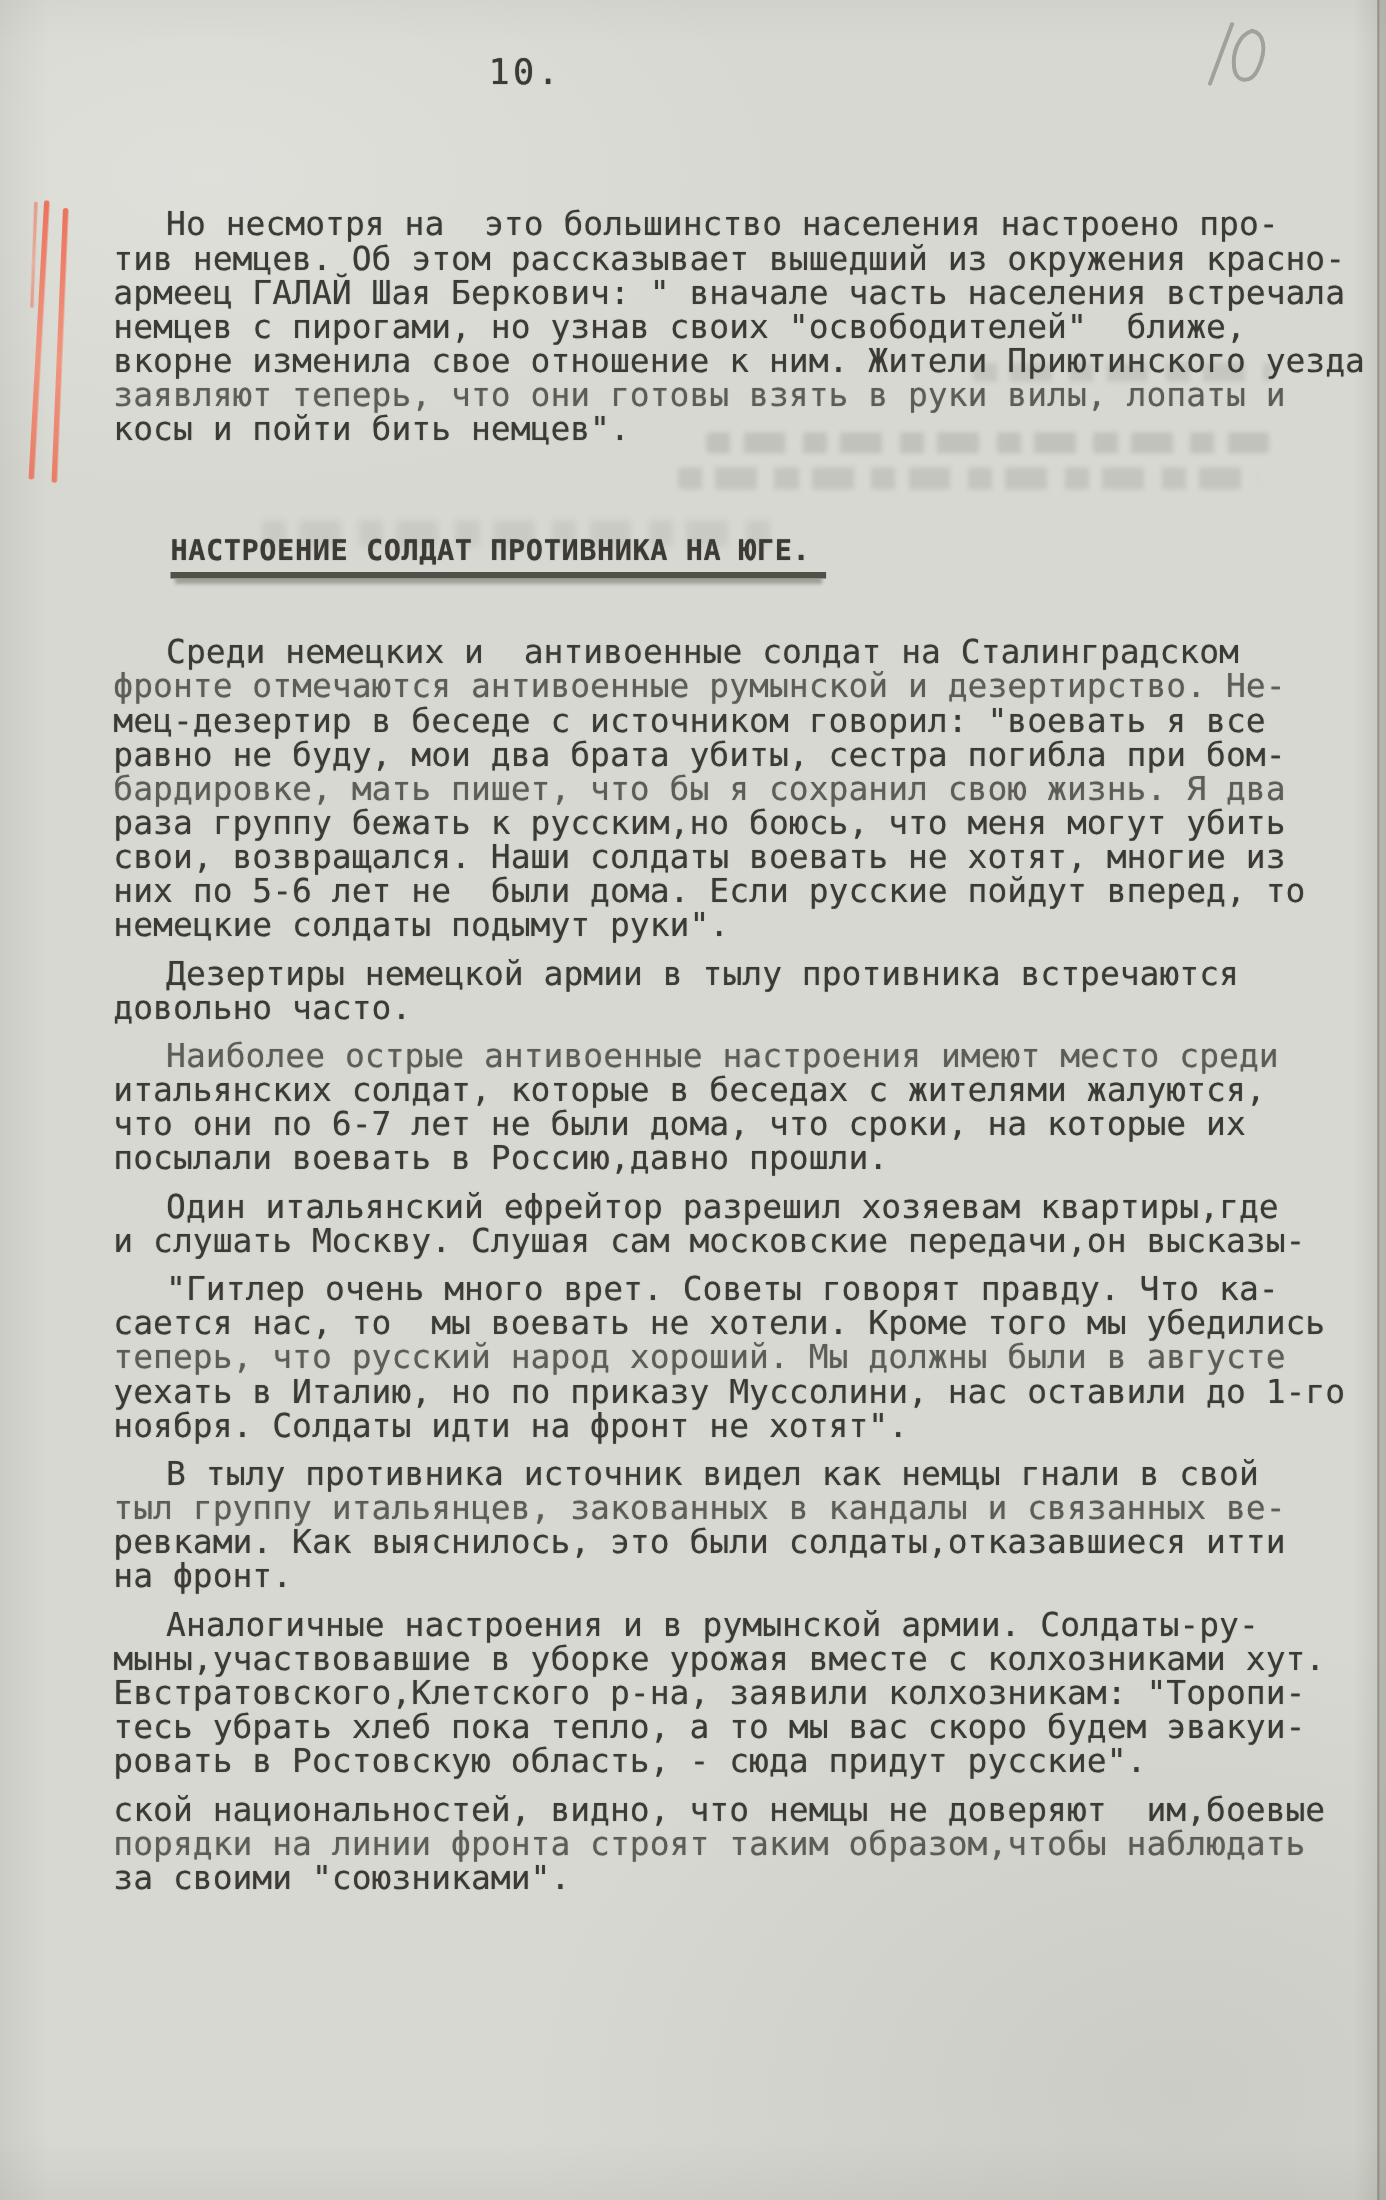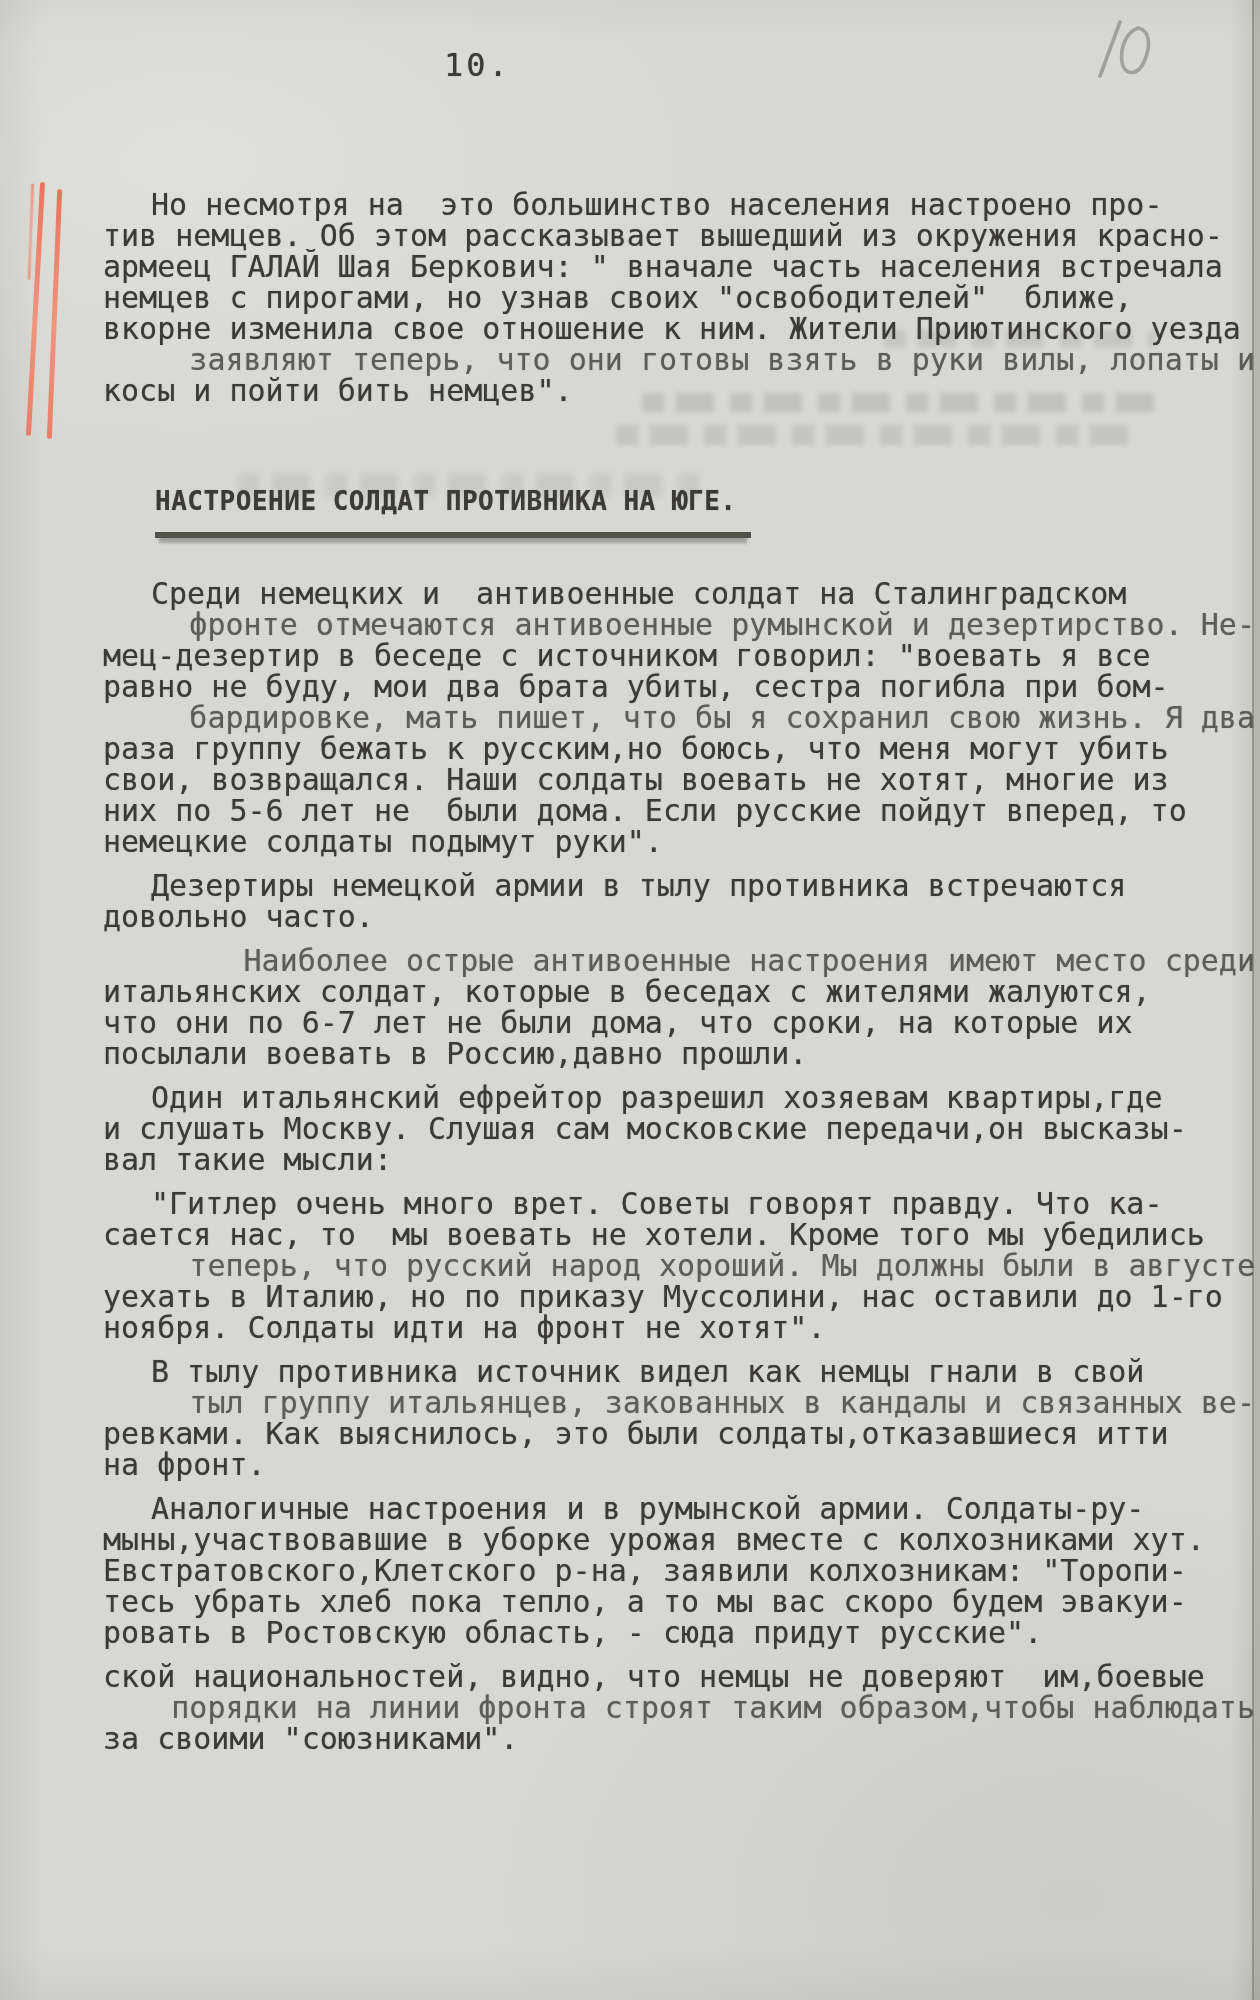--- a/index.html
+++ b/index.html
@@ -35,26 +35,26 @@
   #g1{left:884px;top:330px;width:272px;height:17px;opacity:.12;}
   #g2{left:642px;top:393px;width:512px;height:19px;opacity:.15;}
   #g3{left:616px;top:425px;width:528px;height:20px;opacity:.13;}
   #g4{left:238px;top:473px;width:468px;height:24px;opacity:.09;filter:blur(3.2px);}
 
   .body-text{position:absolute;left:103px;top:189px;width:1152px;
     font-size:30px;line-height:31px;filter:blur(.25px);}
   .para{margin:0 0 13px 0;}
   .ln{white-space:pre;height:31px;text-shadow:0 0 1px rgba(59,58,51,.5);}
   .ind{padding-left:48px;}
-  .fade{opacity:.78;text-align:right;}
+  .fade{opacity:.78;}
 
   .heading{margin:78px 0 61px 0;padding-left:52px;line-height:31px;}
   .heading-text{
     font-size:26px;font-weight:bold;letter-spacing:.5px;
-    padding-bottom:16px;padding-right:14px;
+    padding-bottom:4px;padding-right:14px;
     border-bottom:6px solid rgba(58,57,48,.85);
     box-shadow:0 9px 3px -4px rgba(58,57,48,.35);
     text-shadow:0 0 1px rgba(59,58,51,.55);
   }
 </style>
 </head>
 <body>
 
 <div class="page">
 
@@ -114,21 +114,20 @@
     <div class="para">
       <div class="ln ind fade">Наиболее острые антивоенные настроения имеют место среди</div>
       <div class="ln">итальянских солдат, которые в беседах с жителями жалуются,</div>
       <div class="ln">что они по 6-7 лет не были дома, что сроки, на которые их</div>
       <div class="ln">посылали воевать в Россию,давно прошли.</div>
     </div>
 
     <div class="para">
       <div class="ln ind">Один итальянский ефрейтор разрешил хозяевам квартиры,где</div>
       <div class="ln">и слушать Москву. Слушая сам московские передачи,он высказы-</div>
-      <div class="ln">вал такие мысли:</div>
     </div>
 
     <div class="para">
       <div class="ln ind">"Гитлер очень много врет. Советы говорят правду. Что ка-</div>
       <div class="ln">сается нас, то  мы воевать не хотели. Кроме того мы убедились</div>
       <div class="ln fade">теперь, что русский народ хороший. Мы должны были в августе</div>
       <div class="ln">уехать в Италию, но по приказу Муссолини, нас оставили до 1-го</div>
       <div class="ln">ноября. Солдаты идти на фронт не хотят".</div>
     </div>
 

